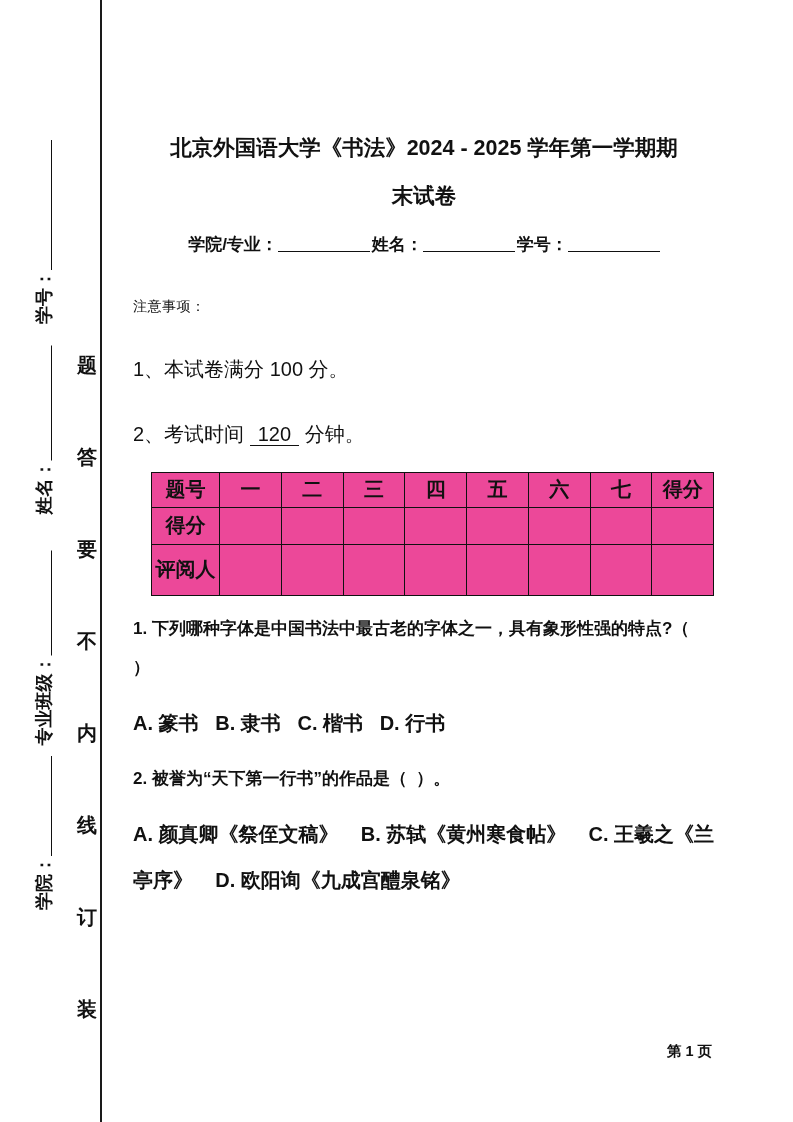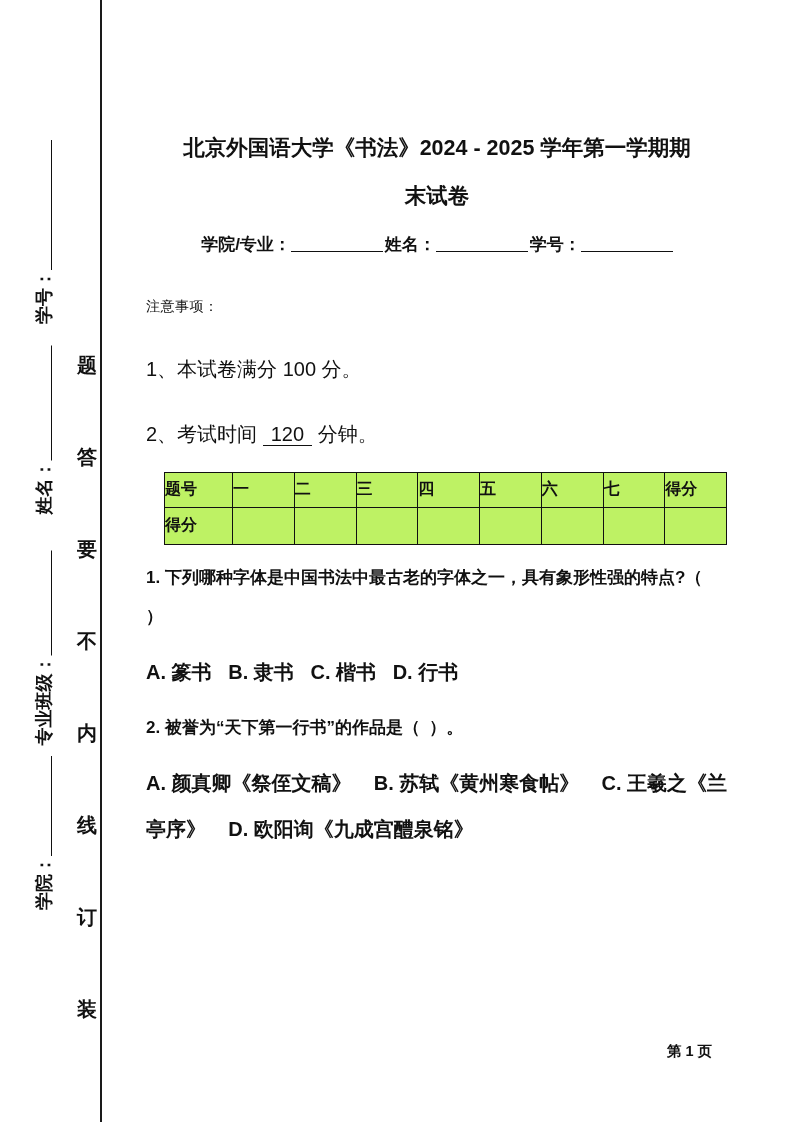--- a/index.html
+++ b/index.html
@@ -10,32 +10,32 @@
   .binding-rule{position:absolute;left:100px;top:0;width:1.5px;height:1122px;background:#1a1a1a;}
   .margin-field{
     position:absolute;left:44px;white-space:nowrap;font-size:18px;font-weight:700;
     transform:translate(-50%,-50%) rotate(-90deg);
   }
   .mf-line{display:inline-block;border-bottom:1.6px solid #111;height:13px;vertical-align:-2px;}
   .binding-col{
     position:absolute;left:74px;top:355px;width:26px;display:flex;flex-direction:column;
     gap:72px;font-size:20px;font-weight:700;text-align:center;line-height:1;
   }
-  .content{position:absolute;left:146px;top:0;width:582px;}
+  .content{position:absolute;left:133px;top:0;width:582px;}
   .title{margin-top:124px;text-align:center;font-size:21.5px;font-weight:700;line-height:2.25;}
   .title span{display:block;}
   .info-row{margin-top:12px;display:flex;justify-content:center;gap:2px;font-size:17px;font-weight:700;align-items:baseline;}
   .info-field{white-space:nowrap;}
   .blank{display:inline-block;width:92px;height:16px;border-bottom:1.6px solid #111;vertical-align:-2px;}
   .notice-heading{margin-top:42px;font-size:14px;font-weight:400;letter-spacing:0.5px;}
   .notice-item{margin-top:40px;font-size:20px;font-weight:400;}
   .notice-item.second{margin-top:38px;}
   .u-num{border-bottom:1.6px solid #111;padding:0 8px;}
   table.score{border-collapse:collapse;margin:24px 0 0 18px;width:563px;table-layout:fixed;}
-  table.score td{border:1.7px solid #111;text-align:left;font-size:16px;font-weight:700;padding:0;background:#bef264;}
+  table.score td{border:1.7px solid #111;text-align:center;font-size:20px;font-weight:700;padding:0;background:#ec4899;}
   tr.row-head td{height:34px;}
   tr.row-score td{height:36px;}
   tr.row-reviewer td{height:50px;}
   .section-heading{margin-top:28px;font-size:17px;font-weight:700;line-height:2.3;white-space:pre-wrap;}
   .question{margin-top:13px;font-size:17px;font-weight:700;line-height:2.3;white-space:pre-wrap;}
   .options{margin-top:13px;font-size:20px;font-weight:700;line-height:2.3;white-space:pre-wrap;}
   .footer{position:absolute;left:130px;top:1042px;width:582px;text-align:right;font-size:14.5px;font-weight:700;}
 </style>
 </head>
 <body>
@@ -119,20 +119,31 @@
           <td>得分</td>
           <td></td>
           <td></td>
           <td></td>
           <td></td>
           <td></td>
           <td></td>
           <td></td>
           <td></td>
         </tr>
+        <tr class="row-reviewer">
+          <td>评阅人</td>
+          <td></td>
+          <td></td>
+          <td></td>
+          <td></td>
+          <td></td>
+          <td></td>
+          <td></td>
+          <td></td>
+        </tr>
       </tbody>
     </table>
 
 
     <div class="question">1. 下列哪种字体是中国书法中最古老的字体之一，具有象形性强的特点?（  ）</div>
     <div class="options">A. 篆书   B. 隶书   C. 楷书   D. 行书</div>
 
     <div class="question">2. 被誉为“天下第一行书”的作品是（  ）。</div>
     <div class="options">A. 颜真卿《祭侄文稿》    B. 苏轼《黄州寒食帖》    C. 王羲之《兰亭序》    D. 欧阳询《九成宫醴泉铭》</div>
 

